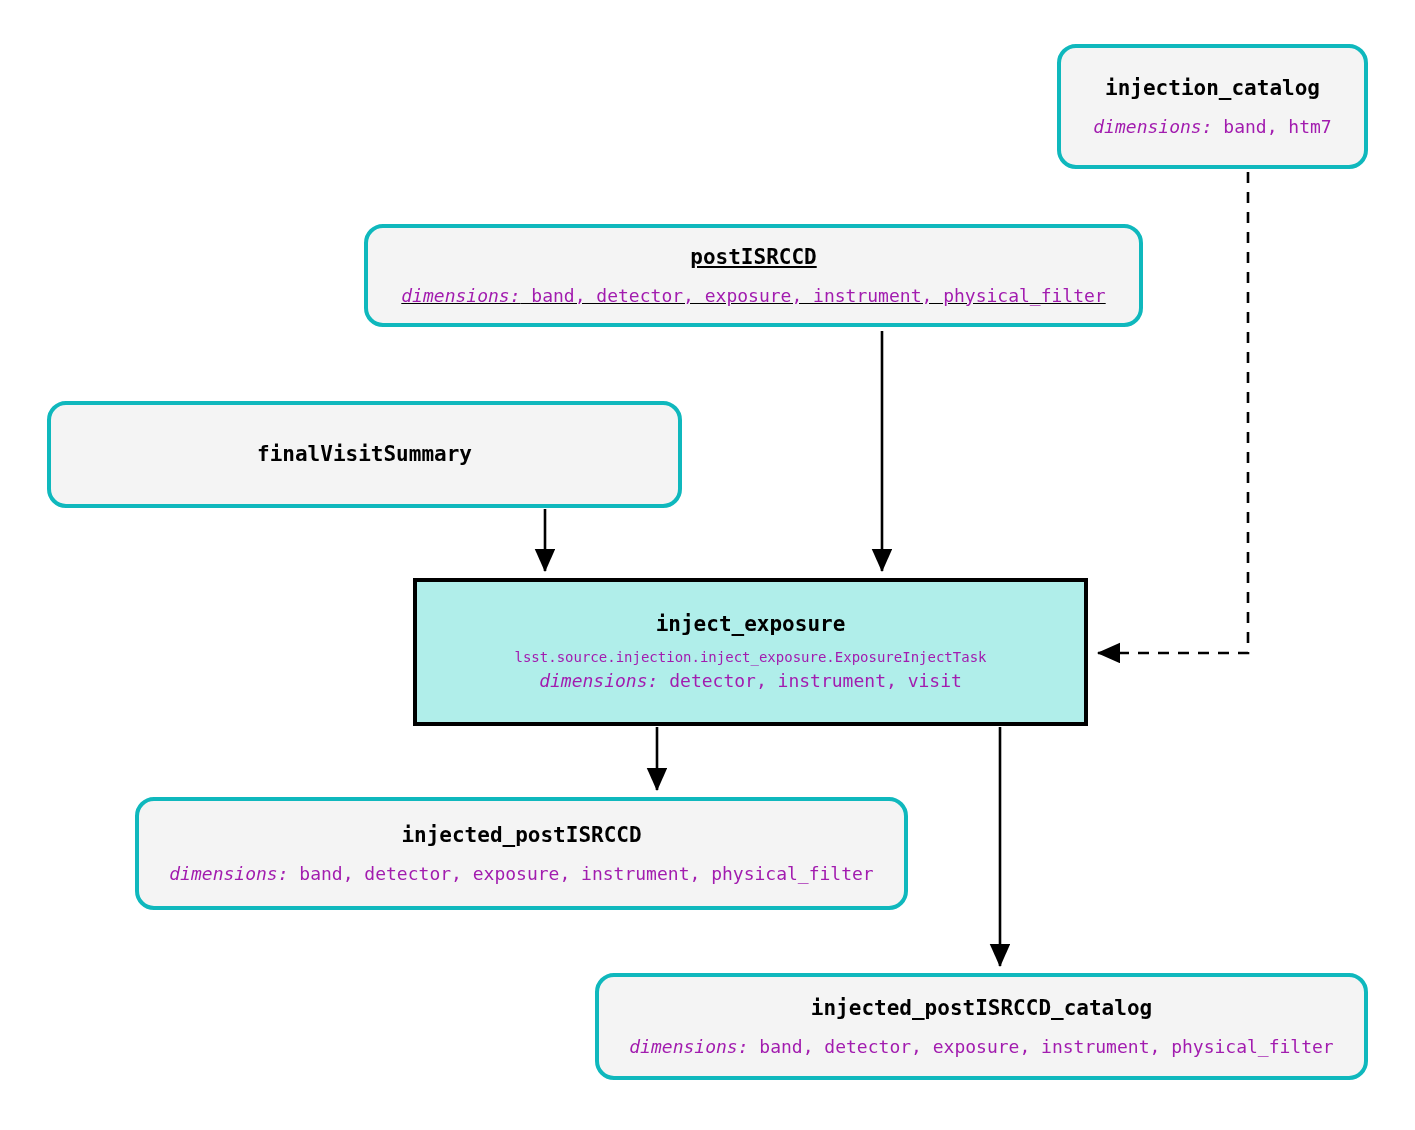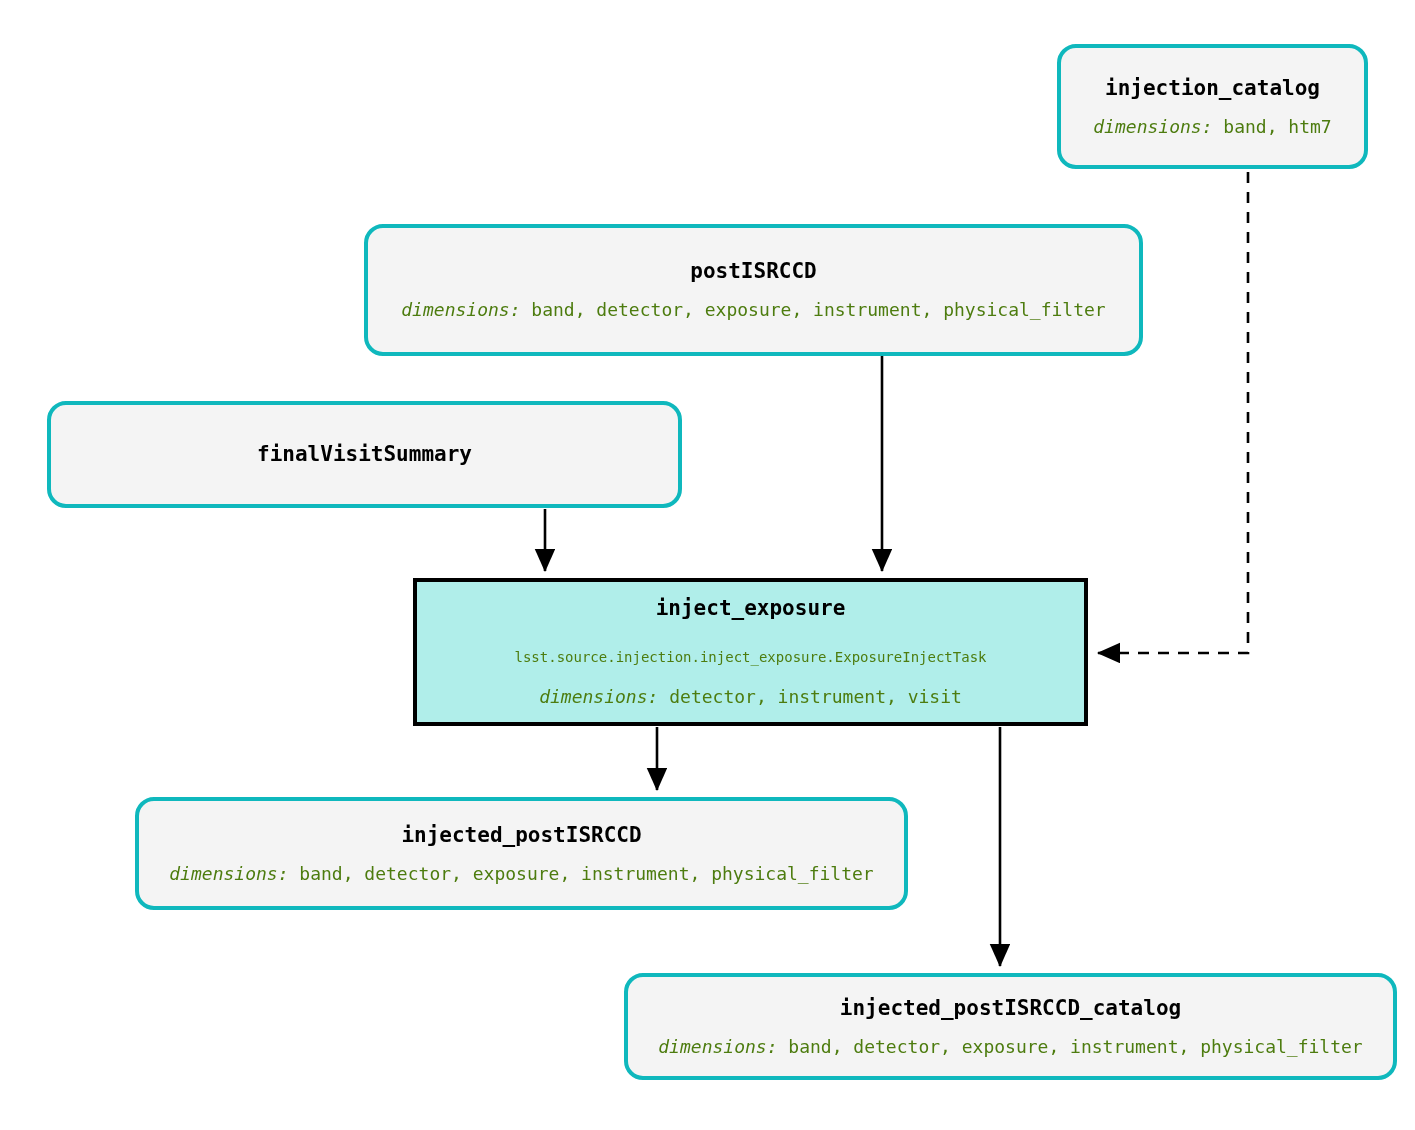--- a/index.html
+++ b/index.html
@@ -37,35 +37,34 @@
   }
   .node.dataset {
     background: #f4f4f4;
     border: 4px solid #0fb8bd;
     border-radius: 19px;
   }
   .node.task {
     background: #b0eeea;
     border: 4px solid #000000;
     border-radius: 0;
-    gap: 16px;
   }
   .node-title {
     font-family: "DejaVu Sans Mono", monospace;
     font-weight: bold;
     font-size: 21px;
     color: #000000;
     line-height: 1.1;
     white-space: nowrap;
     text-align: center;
   }
   .node-sub {
     font-family: "DejaVu Sans Mono", monospace;
     font-size: 18px;
-    color: #4d7c0f;
+    color: #a21caf;
     line-height: 1.1;
     white-space: nowrap;
     text-align: center;
     margin-top: 17px;
   }
   .node.task .node-sub.classname {
     font-size: 14px;
     margin-top: 14px;
   }
   .node.task .node-sub.dims {
@@ -106,38 +105,38 @@
     <g>
       <line x1="1000" y1="727" x2="1000" y2="966" stroke="#000000" stroke-width="2.6" marker-end="url(#arrowhead)"></line>
     </g>
   </svg>
 
   <div class="node dataset" style="left:1057px; top:44px; width:311px; height:125px;">
     <div class="node-title">injection_catalog</div>
     <div class="node-sub"><span class="dims-label">dimensions:</span><span> band, htm7</span></div>
   </div>
 
-  <div class="node dataset" style="left:364px; top:224px; width:779px; height:132px;">
+  <div class="node dataset" style="left:364px; top:224px; width:779px; height:103px;text-decoration:underline;">
     <div class="node-title">postISRCCD</div>
     <div class="node-sub"><span class="dims-label">dimensions:</span><span> band, detector, exposure, instrument, physical_filter</span></div>
   </div>
 
   <div class="node dataset" style="left:47px; top:401px; width:635px; height:107px;">
     <div class="node-title">finalVisitSummary</div>
   </div>
 
   <div class="node task" style="left:413px; top:578px; width:675px; height:148px;">
     <div class="node-title">inject_exposure</div>
     <div class="node-sub classname">lsst.source.injection.inject_exposure.ExposureInjectTask</div>
     <div class="node-sub dims"><span class="dims-label">dimensions:</span><span> detector, instrument, visit</span></div>
   </div>
 
   <div class="node dataset" style="left:135px; top:797px; width:773px; height:113px;">
     <div class="node-title">injected_postISRCCD</div>
     <div class="node-sub"><span class="dims-label">dimensions:</span><span> band, detector, exposure, instrument, physical_filter</span></div>
   </div>
 
-  <div class="node dataset" style="left:595px; top:973px; width:773px; height:107px;margin-left:29px;">
+  <div class="node dataset" style="left:595px; top:973px; width:773px; height:107px;">
     <div class="node-title">injected_postISRCCD_catalog</div>
     <div class="node-sub"><span class="dims-label">dimensions:</span><span> band, detector, exposure, instrument, physical_filter</span></div>
   </div>
 
 </div>
 
 </body></html>

